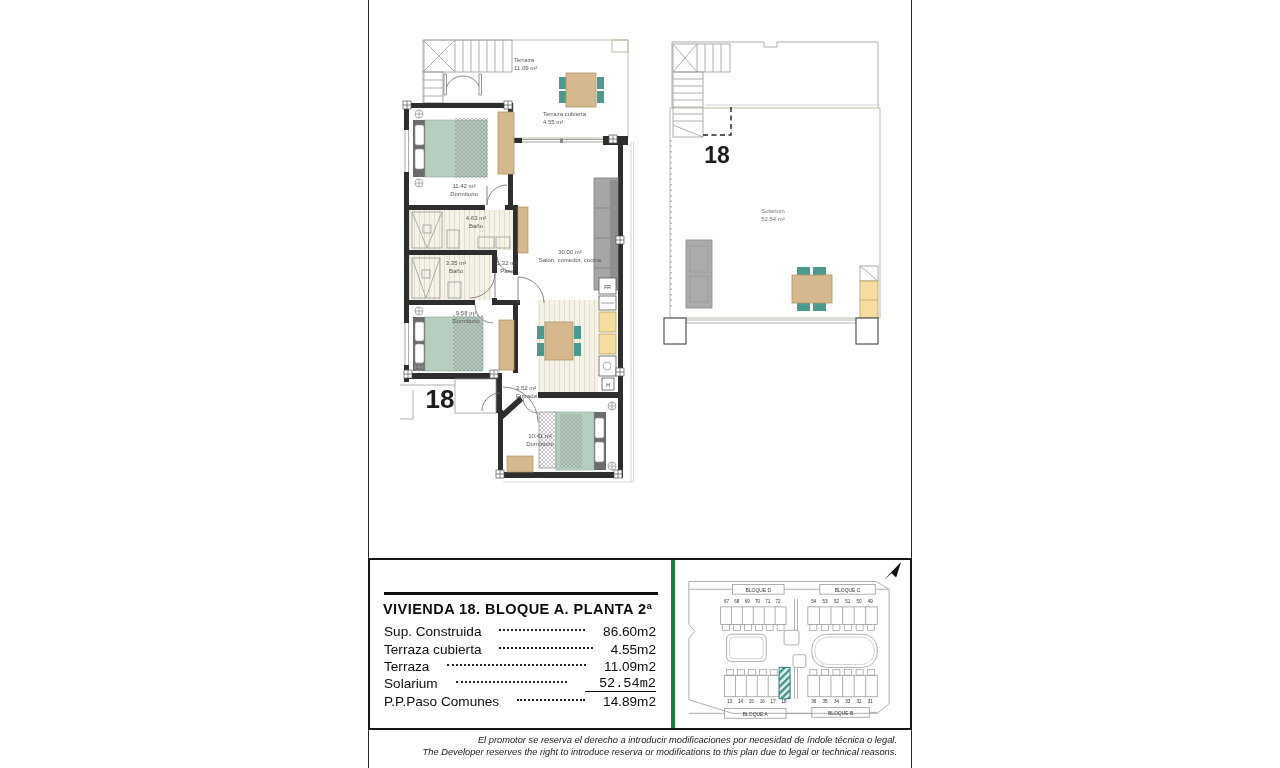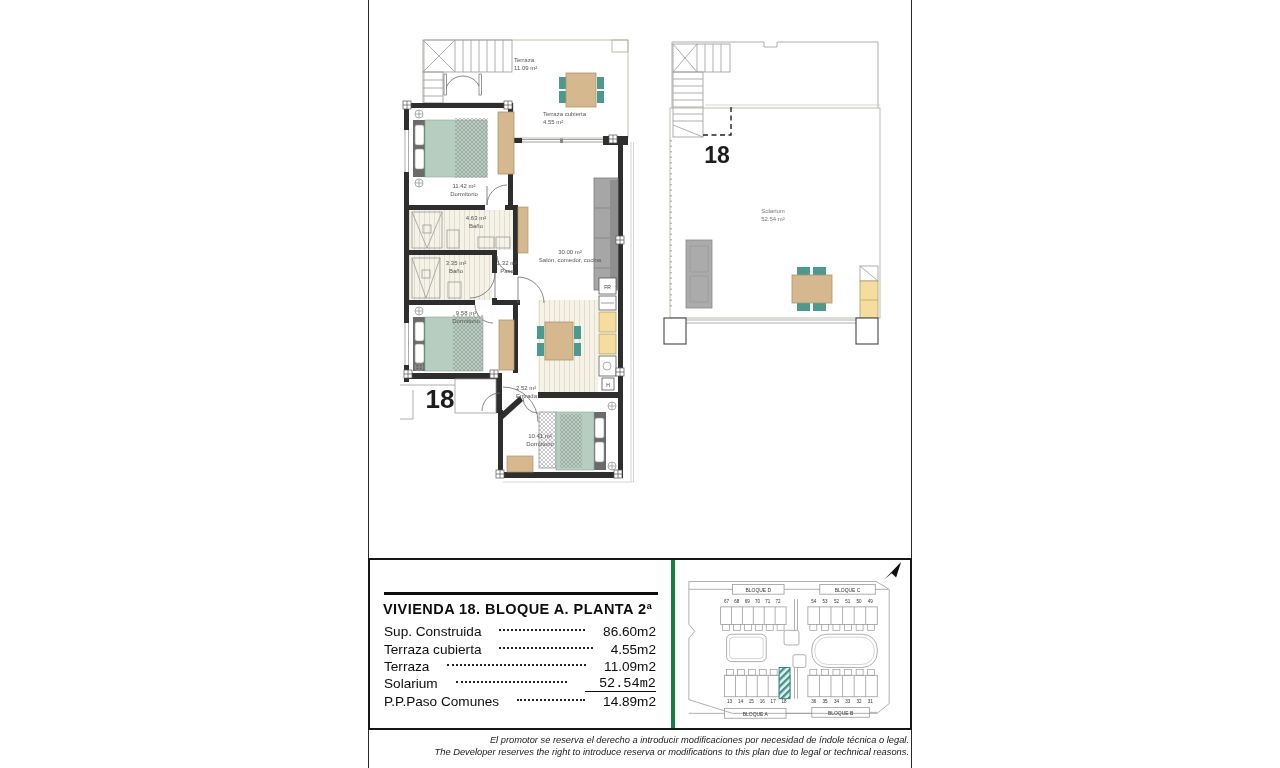--- a/index.html
+++ b/index.html
@@ -27,21 +27,21 @@
   #inforight{flex:1;position:relative;}
   #rule{position:absolute;left:14px;top:32px;width:274px;height:3px;background:#0d0d0d;}
   #title{position:absolute;left:13px;top:41px;font-size:14.5px;font-weight:bold;
          letter-spacing:0.45px;white-space:nowrap;color:#0d0d0d;}
   #rows{position:absolute;left:14px;right:15px;top:63px;}
   .row{display:flex;align-items:center;height:17.4px;font-size:13.6px;color:#0d0d0d;gap:16px;}
   .row .lbl{white-space:nowrap;}
   .row .dots{flex:1;border-bottom:2px dotted #222;margin:0 2px 3px 2px;}
   .row .val{white-space:nowrap;}
   .row.u .val{border-bottom:1.6px solid #0d0d0d;padding-left:14px;font-family:Liberation Mono, monospace;}
-  #disclaimer{position:absolute;right:371px;top:735px;text-align:right;
+  #disclaimer{position:absolute;right:383px;top:735px;text-align:right;
               font-style:italic;font-size:9.3px;line-height:11.6px;color:#1a1a1a;}
 </style>
 </head>
 <body>
 
 <div id="stage">
 
   <svg width="0" height="0">
     <defs>
       <pattern id="deck" width="6" height="5" patternUnits="userSpaceOnUse">

